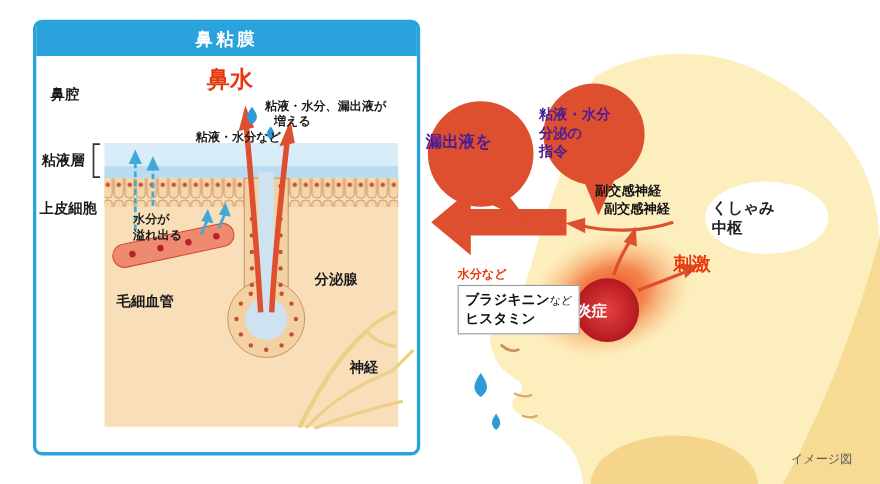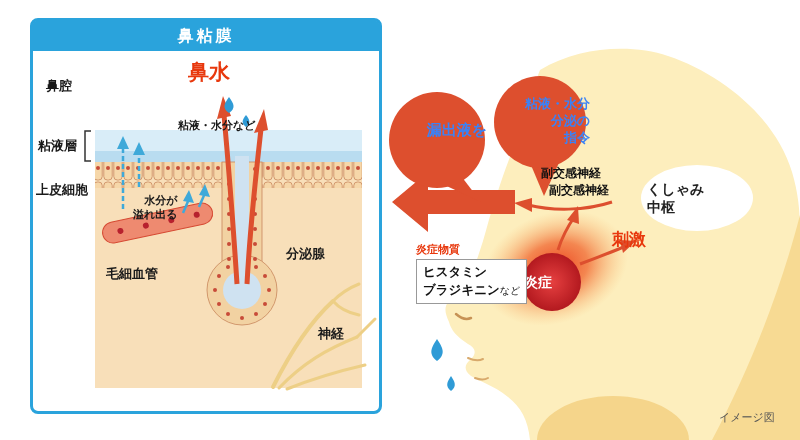--- a/index.html
+++ b/index.html
@@ -9,21 +9,21 @@
   .abs { position:absolute; }
   .panel { position:absolute; left:30px; top:18px; width:352px; height:396px;
            border:3px solid #2aa3dc; border-radius:8px; background:#fff; }
   .panel-header { position:absolute; left:0; top:0; width:100%; height:30px;
            background:#2aa3dc; color:#fff; font-weight:bold; font-size:16px;
            letter-spacing:3px; display:flex; align-items:center; justify-content:center;
            border-radius:3px 3px 0 0; }
   .lbl  { font-size:13px; font-weight:bold; color:#1a1a1a; line-height:1.25; white-space:nowrap; }
   .note { font-size:11px; font-weight:bold; color:#1a1a1a; line-height:1.3; white-space:nowrap; }
   .big-red { font-size:21px; font-weight:bold; color:#e8380d; white-space:nowrap; }
-  .bubble-text { position:absolute; color:#3b82f6; font-weight:bold; text-align:right; line-height:1.3; }
+  .bubble-text { position:absolute; color:#4c1d95; font-weight:bold; text-align:left; line-height:1.3; }
   .caption { font-size:11px; color:#555; }
   svg { display:block; }
 </style>
 </head>
 <body>
 
 <div class="stage">
 
   <div class="panel">
     <div class="panel-header">鼻粘膜</div>
@@ -119,22 +119,26 @@
 
     <div class="lbl abs" style="left:13px;top:57px">鼻腔</div>
     <div class="lbl abs" style="left:5px;top:117px">粘液層</div>
     <div class="lbl abs" style="left:3px;top:161px">上皮細胞</div>
     <div class="lbl abs" style="left:73px;top:245px">毛細血管</div>
     <div class="lbl abs" style="left:253px;top:225px">分泌腺</div>
     <div class="lbl abs" style="left:285px;top:305px">神経</div>
 
     <div class="big-red abs" style="left:155px;top:37px">鼻水</div>
 
+    <div class="note abs" style="left:208px;top:69px">
+      <div>粘液・水分、漏出液が</div>
+      <div style="padding-left:8px">増える</div>
+    </div>
     <div class="note abs" style="left:145px;top:97px">粘液・水分など</div>
-    <div class="note abs" style="left:100px;top:172px;text-align:right">
+    <div class="note abs" style="left:88px;top:172px;text-align:left">
       <div>水分が</div>
       <div>溢れ出る</div>
     </div>
   </div>
 
   <svg style="position:absolute;left:380px;top:40px" width="420" height="400" viewBox="0 0 420 400">
     <defs>
       <radialGradient id="glow">
         <stop offset="0%" stop-color="#ea3a17" stop-opacity="0.95"></stop>
         <stop offset="45%" stop-color="#f05a22" stop-opacity="0.7"></stop>
@@ -201,22 +205,22 @@
   </div>
 
   <div class="abs" style="left:541px;top:165px;font-size:12px;font-weight:600;color:#111;white-space:nowrap">副交感神経</div>
   <div class="abs" style="left:549px;top:182px;font-size:12px;font-weight:600;color:#111;white-space:nowrap">副交感神経</div>
 
   <div class="abs" style="left:612px;top:228px;font-size:17px;font-weight:bold;color:#e8380d;white-space:nowrap">刺激</div>
 
   <div class="abs" style="left:524px;top:274px;width:56px;text-align:left;font-size:14px;font-weight:bold;color:#fff">炎症</div>
 
   <div class="abs" style="left:416px;top:242px">
-    <div style="font-size:11px;font-weight:bold;color:#e8380d">炎症物質</div>
+    <div style="font-size:11px;font-weight:bold;color:#e8380d">水分など</div>
     <div style="margin-top:2px;background:#fff;border:1px solid #999;padding:4px 6px;font-size:12.5px;font-weight:bold;color:#111;line-height:1.4;white-space:nowrap">
+      <div><span>ブラジキニン</span><span style="font-size:10px;font-weight:normal">など</span></div>
       <div>ヒスタミン</div>
-      <div><span>ブラジキニン</span><span style="font-size:10px;font-weight:normal">など</span></div>
     </div>
   </div>
 
   <div class="caption abs" style="left:719px;top:410px">イメージ図</div>
 
 </div>
 
 </body></html>

